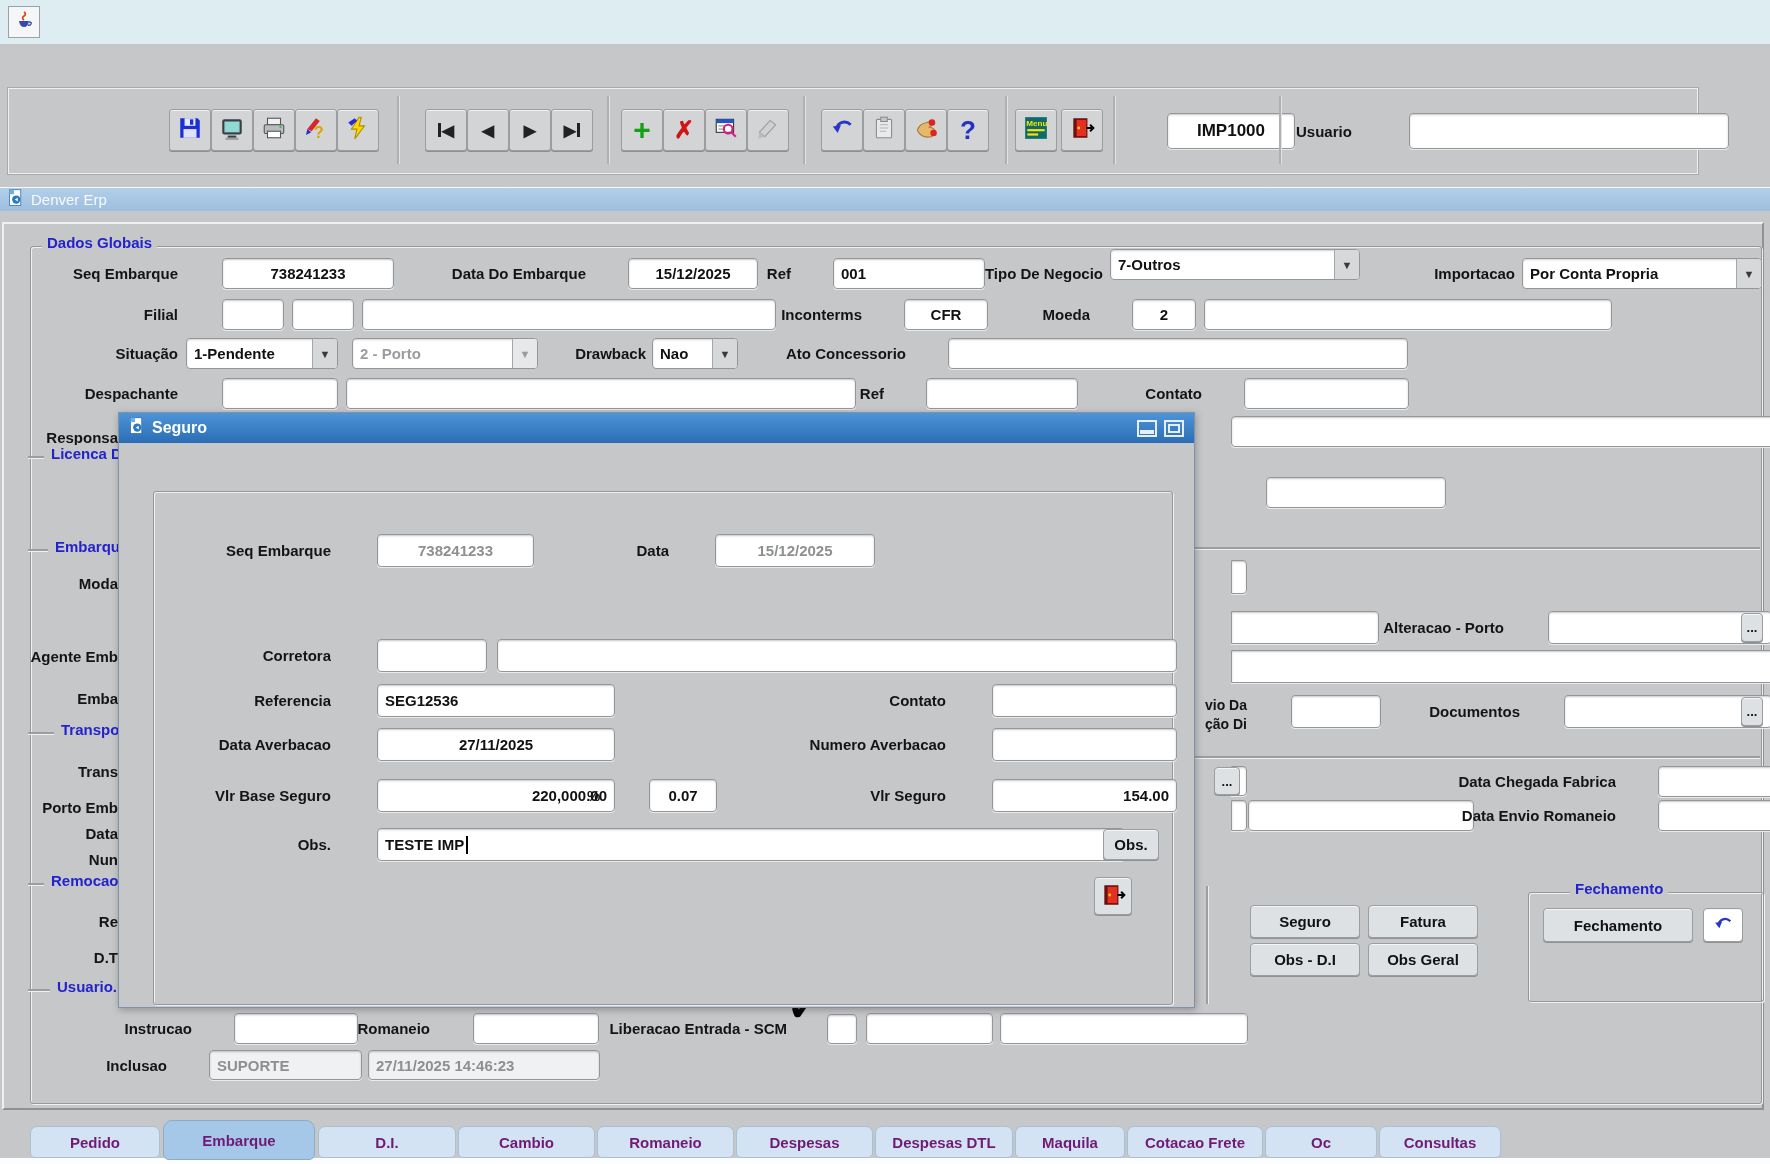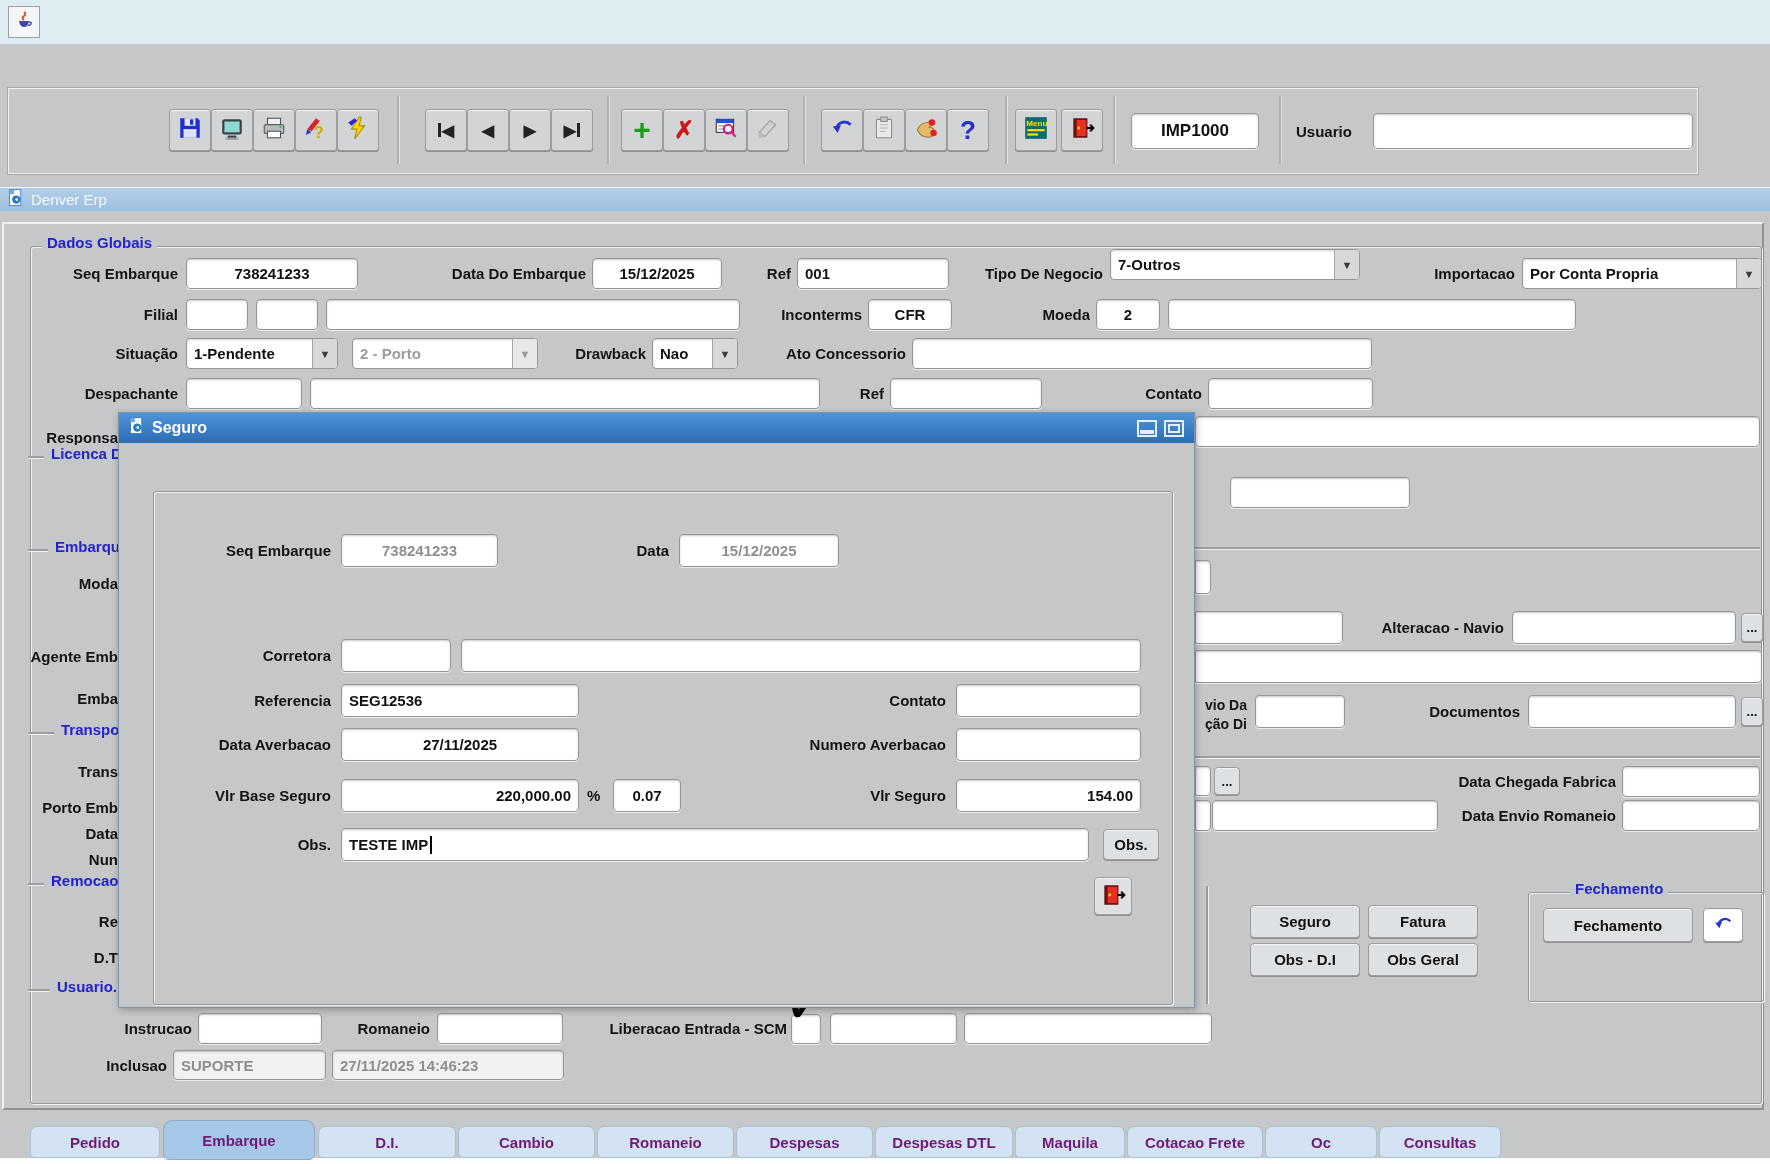--- a/index.html
+++ b/index.html
@@ -23,21 +23,21 @@
   .navbar { display:inline-block; width:3px; height:14px; background:#222; }
 
   
   .denverbar { position:absolute; left:0; top:187px; width:100%; height:24px; background:linear-gradient(#b3cfe8,#9dbede); border-top:1px solid #f4f8fb; display:flex; align-items:center; gap:8px; padding-left:8px; box-sizing:border-box; }
   .denvertitle { color:#f6fafd; font-size:15px; }
 
   
   .main { position:absolute; left:2px; top:222px; width:1762px; height:888px; background:#c6c7c9; border:2px solid; border-color:#eef0f1 #8f9193 #8f9193 #eef0f1; box-sizing:border-box; }
 
   
-  .fld { position:absolute; background:#fff; border:1px solid #94969a; border-radius:4px; box-shadow:inset 0 1px 2px rgba(0,0,0,.22), 0 1px 0 #e9eaec; font-size:15px; font-weight:bold; color:#111; display:flex; align-items:center; padding:0 7px; box-sizing:border-box; white-space:nowrap; overflow:hidden; }
+  .fld { position:absolute; background:#fff; border:1px solid #94969a; border-radius:4px; box-shadow:inset 0 1px 2px rgba(0,0,0,.22), 0 1px 0 #e9eaec; font-size:15px; font-weight:bold; color:#111; display:flex; align-items:center; padding:0 7px; box-sizing:border-box; white-space:nowrap; overflow:hidden;margin-left:36px; }
   .ctr { justify-content:center; }
   .rt  { justify-content:flex-end; }
   .dis { color:#8d8f91; }
   .gbg { background:#f0f1f2; }
   .lbl { position:absolute; font-size:15px; font-weight:bold; color:#141414; display:flex; align-items:center; white-space:nowrap; overflow:hidden; }
   .lr { justify-content:flex-end; }
   .btn { position:absolute; background:#dee1e4; border:1px solid #9b9da0; border-radius:4px; box-shadow:inset 0 1px 0 #f4f5f6, 0 1px 0 #8f9194; font-size:15px; font-weight:bold; color:#111; display:flex; align-items:center; justify-content:center; box-sizing:border-box; white-space:nowrap; }
   .dd { position:absolute; background:#fff; border:1px solid #94969a; border-radius:4px; box-shadow:inset 0 1px 2px rgba(0,0,0,.18); font-size:15px; font-weight:bold; color:#111; display:flex; align-items:center; padding-left:7px; box-sizing:border-box; white-space:nowrap; }
   .dd .arr { margin-left:auto; width:24px; align-self:stretch; background:#d6d8da; border-left:1px solid #a4a6a9; border-radius:0 3px 3px 0; display:flex; align-items:center; justify-content:center; font-size:11px; color:#3a3a3a; }
   .dd.dis .arr { color:#9a9ca0; background:#e6e8ea; }
@@ -289,21 +289,21 @@
   <div class="gchip" style="left:46px; top:872px;">Remocao</div>
   <div class="lbl lr" style="left:0; top:908px; width:118px; height:26px;">Re</div>
   <div class="lbl lr" style="left:0; top:944px; width:118px; height:26px;">D.T</div>
   <div class="hline" style="left:28px; top:989px; width:22px;"></div>
   <div class="gchip" style="left:52px; top:978px;">Usuario.</div>
 
   <div class="fld" style="left:1230px; top:477px; width:180px; height:31px;"></div>
   <div class="hline" style="left:1195px; top:547px; width:565px;"></div>
   <div class="fld" style="left:1195px; top:560px; width:14px; height:34px; border-radius:0 4px 4px 0;"></div>
   <div class="fld" style="left:1195px; top:611px; width:148px; height:33px; border-radius:0 4px 4px 0;"></div>
-  <div class="lbl lr" style="left:1352px; top:611px; width:152px; height:33px;">Alteracao - Navio</div>
+  <div class="lbl lr" style="left:1352px; top:611px; width:152px; height:33px;">Alteracao - Porto</div>
   <div class="fld" style="left:1512px; top:611px; width:224px; height:33px;"></div>
   <div class="btn" style="left:1741px; top:613px; width:22px; height:29px; font-size:13px;">...</div>
   <div class="fld" style="left:1195px; top:650px; width:567px; height:33px; border-radius:0 4px 4px 0;"></div>
   <div class="frag2" style="left:1195px; top:696px; width:52px;"><span>vio Da</span><br><span>ção Di</span></div>
   <div class="fld" style="left:1255px; top:695px; width:90px; height:33px;"></div>
   <div class="lbl lr" style="left:1408px; top:695px; width:112px; height:33px;">Documentos</div>
   <div class="fld" style="left:1528px; top:695px; width:208px; height:33px;"></div>
   <div class="btn" style="left:1741px; top:697px; width:22px; height:29px; font-size:13px;">...</div>
   <div class="hline" style="left:1195px; top:756px; width:565px;"></div>
   <div class="fld" style="left:1195px; top:766px; width:10px; height:30px; border-radius:0 4px 4px 0;"></div>

